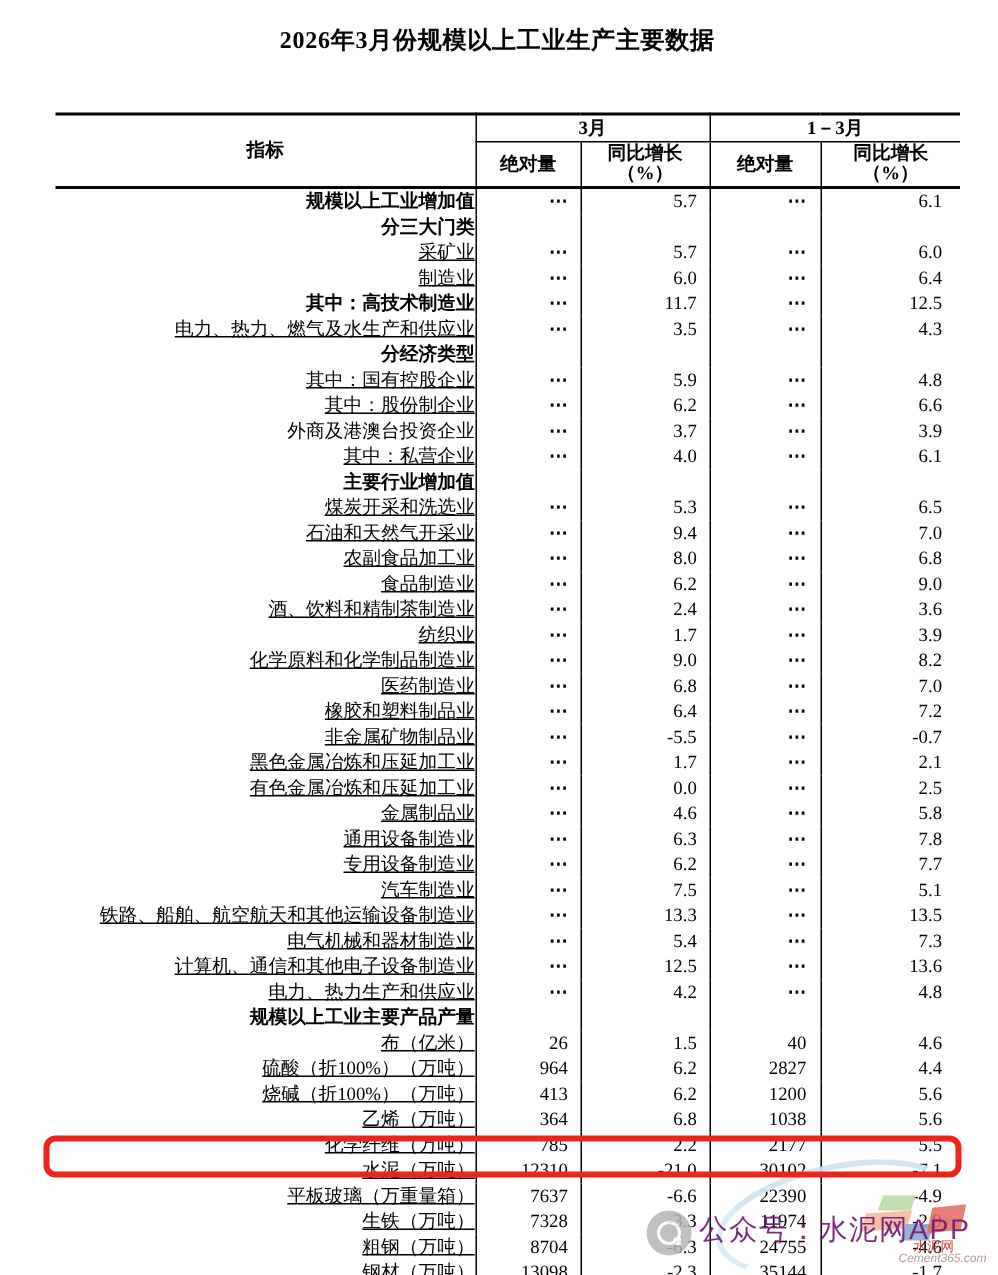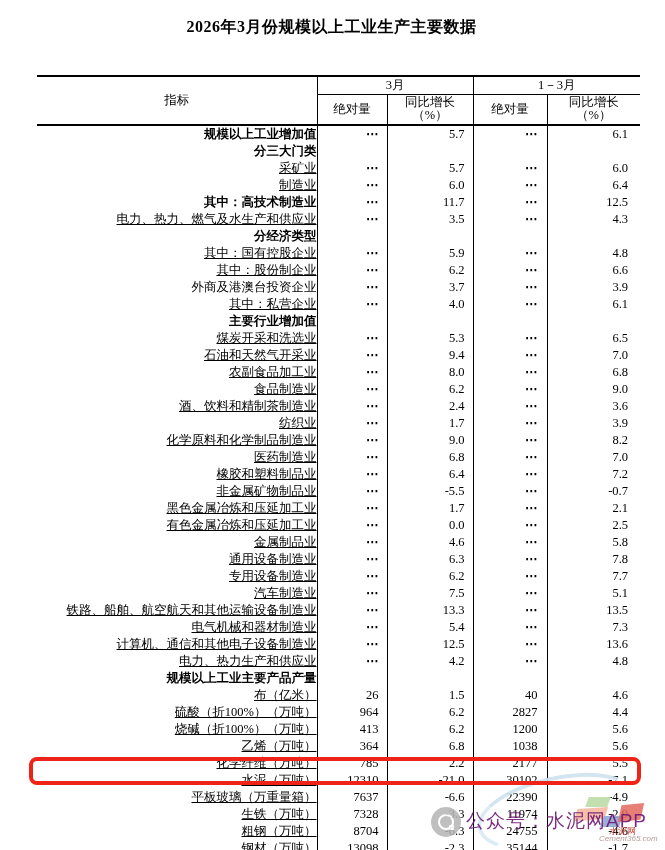--- a/index.html
+++ b/index.html
@@ -9,21 +9,21 @@
   }
   .page-title{
     position:absolute;top:17px;left:0;width:663px;text-align:center;
     font-size:16px;font-weight:bold;letter-spacing:0.5px;
   }
   .data-table{
     position:absolute;left:37px;top:75px;width:603px;
     border-collapse:collapse;table-layout:fixed;
     font-size:12.5px;
   }
-  .data-table th{font-weight:normal;font-size:12.5px;text-align:center;vertical-align:middle;padding:0;}
+  .data-table th{font-weight:bold;font-size:12.5px;text-align:center;vertical-align:middle;padding:0;}
   .data-table thead{border-top:2px solid #000;border-bottom:2px solid #000;}
   .row1{height:18px;}
   .row2{height:30px;}
   .bl{border-left:1px solid #000;}
   .bb{border-bottom:1px solid #000;}
   .yoy-head span{display:block;line-height:13px;}
   tbody tr{height:16.9px;}
   td{padding:0;vertical-align:middle;white-space:nowrap;overflow:hidden;}
   td.label{text-align:right;}
   td.num{text-align:right;}

